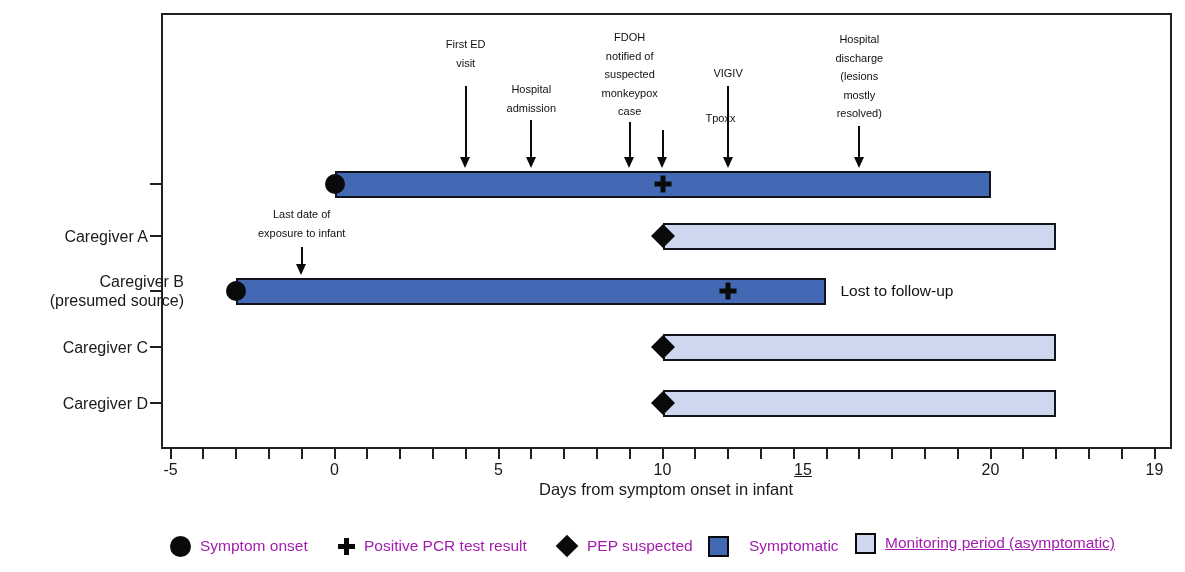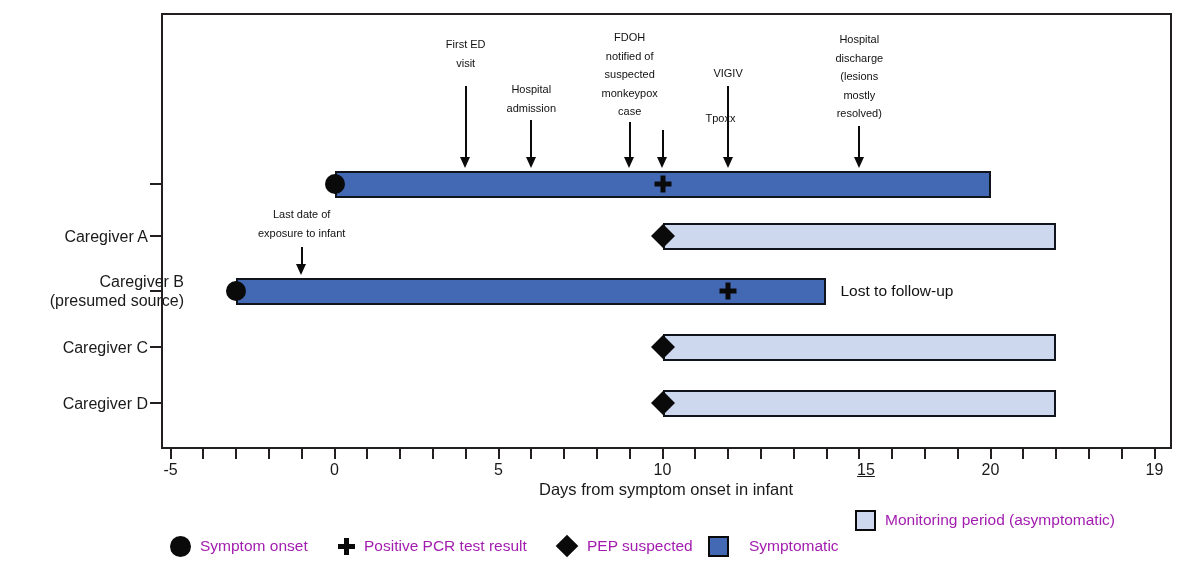--- a/index.html
+++ b/index.html
@@ -149,21 +149,21 @@
     <div class="xtick" style="left: 989.5px; top: 449px; width: 2px; height: 10px;"></div>
     <div class="xtick" style="left: 1022.3px; top: 449px; width: 2px; height: 10px;"></div>
     <div class="xtick" style="left: 1055.1px; top: 449px; width: 2px; height: 10px;"></div>
     <div class="xtick" style="left: 1087.9px; top: 449px; width: 2px; height: 10px;"></div>
     <div class="xtick" style="left: 1120.7px; top: 449px; width: 2px; height: 10px;"></div>
     <div class="xtick" style="left: 1153.5px; top: 449px; width: 2px; height: 10px;"></div>
     <div class="xticklabel" style="left: 170.5px; top: 461px;">-5</div>
     <div class="xticklabel" style="left: 334.5px; top: 461px;">0</div>
     <div class="xticklabel" style="left: 498.5px; top: 461px;">5</div>
     <div class="xticklabel" style="left: 662.5px; top: 461px;">10</div>
-    <div class="xticklabel" style="left: 866px; top: 461px; text-decoration: underline;">15</div>
+    <div class="xticklabel" style="left: 803px; top: 461px; text-decoration: underline;">15</div>
     <div class="xticklabel" style="left: 990.5px; top: 461px;">20</div>
     <div class="xticklabel" style="left: 1154.5px; top: 461px;">19</div>
     <div class="ann-label" style="top: 35px; left: 465.7px; transform: translateX(-50%);">First ED
 visit</div>
     <div class="arrow-shaft" style="left: 464.7px; top: 86px; height: 71.5px;"></div>
     <div class="arrow-head" style="left: 460.2px; top: 156.5px;"></div>
     <div class="ann-label" style="top: 80px; left: 531.3px; transform: translateX(-50%);">Hospital
 admission</div>
     <div class="arrow-shaft" style="left: 530.3px; top: 120px; height: 37.5px;"></div>
     <div class="arrow-head" style="left: 525.8px; top: 156.5px;"></div>
@@ -200,17 +200,17 @@
       <span>Positive PCR test result</span>
     </div>
     <div class="legend-item" style="left: 556px; top: 531px;">
       <span class="lg-diamond"></span>
       <span>PEP suspected</span>
     </div>
     <div class="legend-item" style="left: 708px; top: 531px; gap: 20px;">
       <span class="lg-square" style="background: rgb(68, 105, 180);"></span>
       <span>Symptomatic</span>
     </div>
-    <div class="legend-item" style="left: 855px; top: 505px;">
+    <div class="legend-item" style="left: 855px; top: 528px; text-decoration: underline;">
       <span class="lg-square" style="background: rgb(205, 216, 238);"></span>
       <span>Monitoring period (asymptomatic)</span>
     </div>
   </div>
 
 </body></html>

